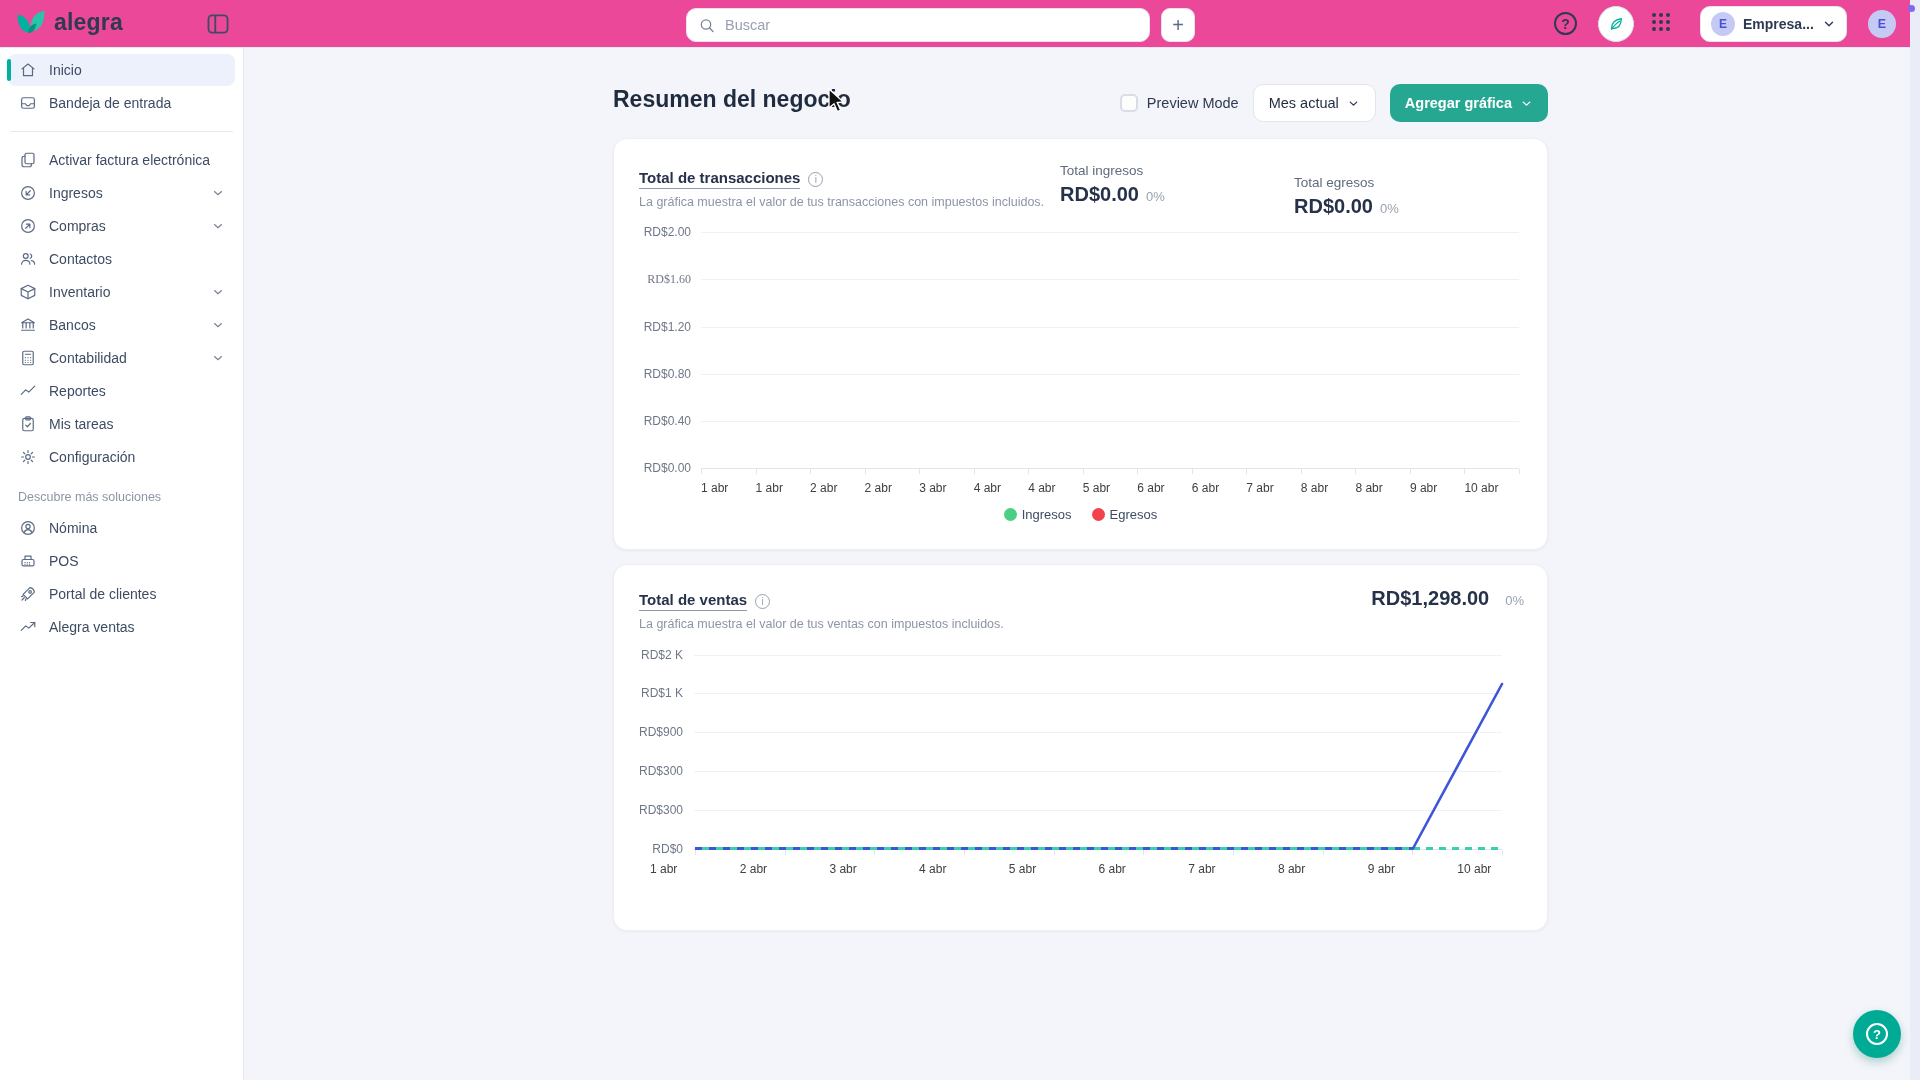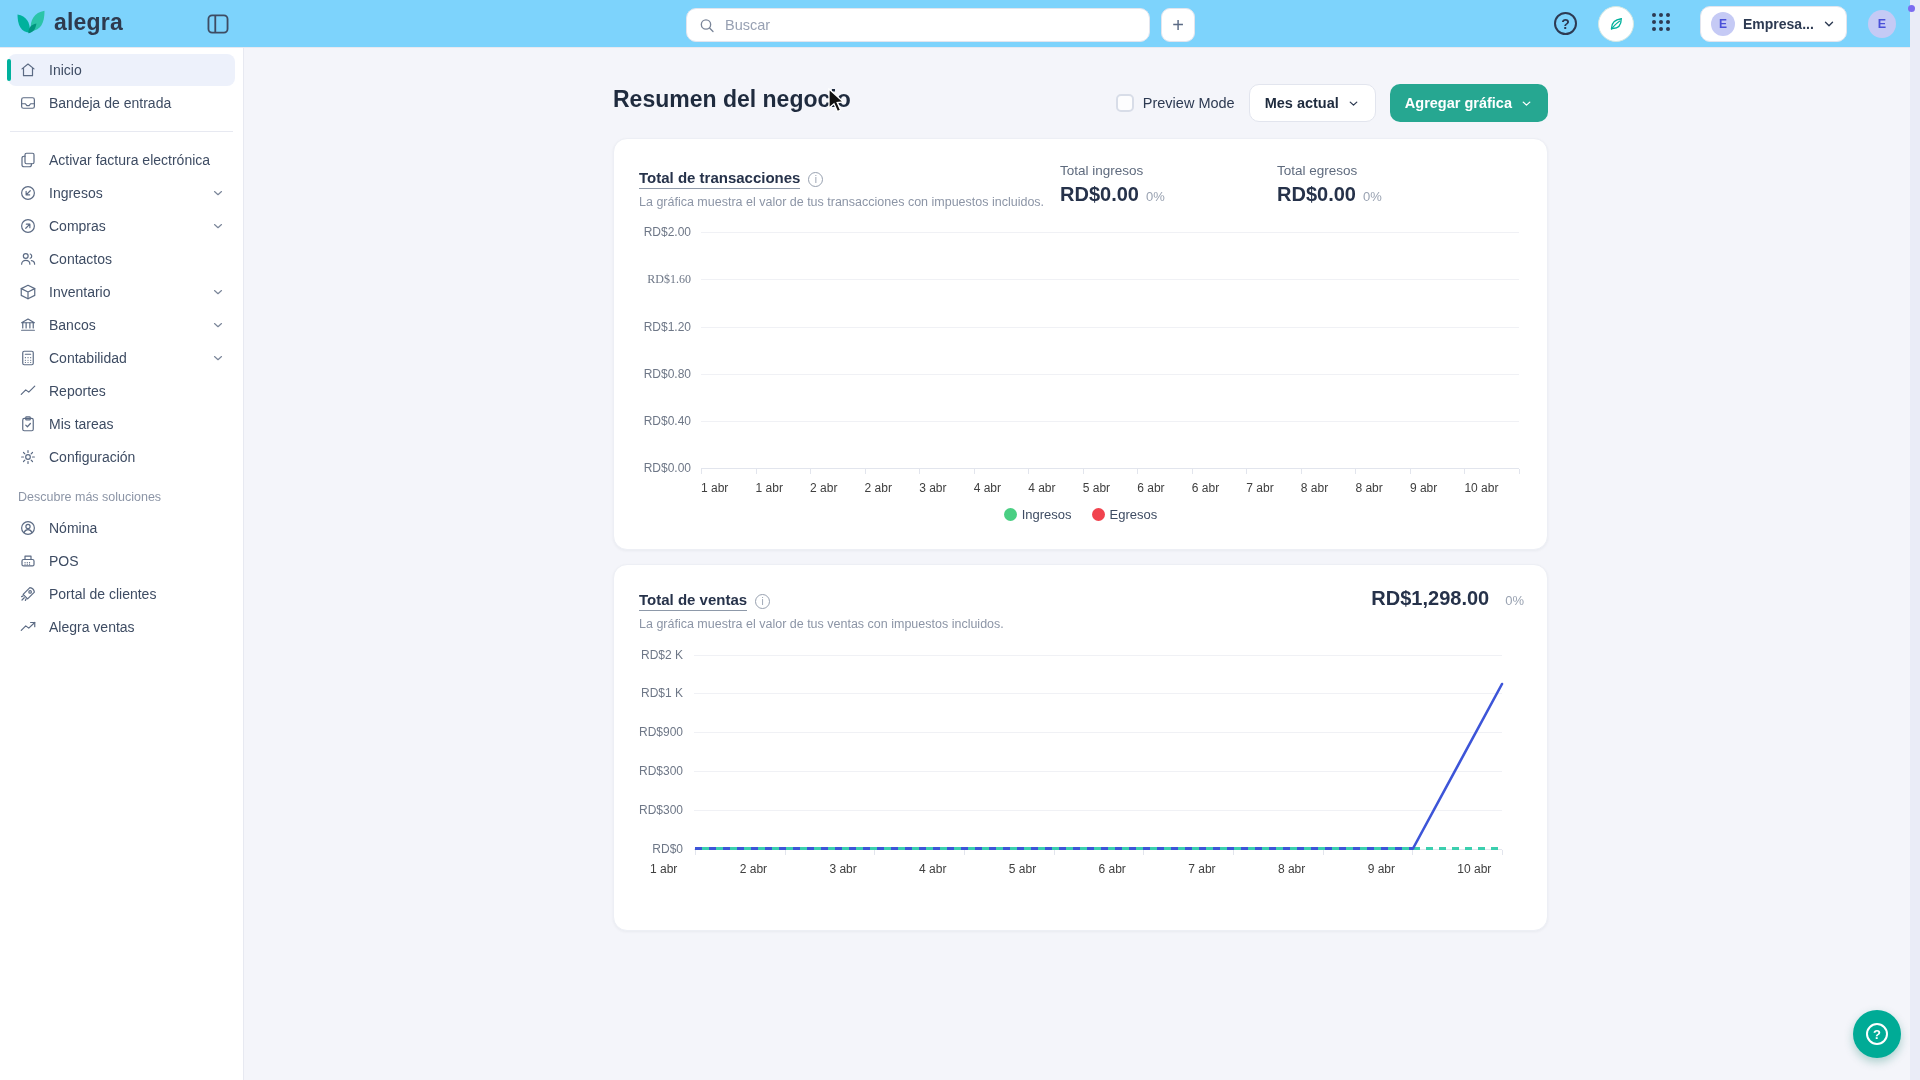--- a/index.html
+++ b/index.html
@@ -8,21 +8,21 @@
     font-family:"Liberation Sans","DejaVu Sans",sans-serif;
     background:#F4F5FA; position:relative; color:#2D3A52;
   }
   :root{
     --teal:#00B19D; --teal-btn:#26A791; --border:#E7E9F1; --txt:#2D3A52;
     --muted:#8C95A6; --icon:#5C6B84; --grid:#F0F1F5; --axis:#E2E5ED;
   }
 
   
   .topbar{ position:absolute; left:0; top:0; width:1920px; height:48px;
-    background:#7dd3fc; border-bottom:1px solid var(--border); z-index:30; }
+    background:#ec4899; border-bottom:1px solid var(--border); z-index:30; }
   .logo{ position:absolute; left:16px; top:9px; display:flex; align-items:center; gap:8px; }
   .logo-word{ font-size:23px; font-weight:bold; color:#2E3A4E; letter-spacing:.2px; }
   .collapse-btn{ position:absolute; left:206px; top:12px; width:24px; height:24px;
     display:flex; align-items:center; justify-content:center; cursor:pointer; }
   .search{ position:absolute; left:686px; top:8px; width:464px; height:34px;
     border:1px solid #E2E5EE; border-radius:10px; display:flex; align-items:center;
     gap:10px; padding:16px 12px; background:#fff; }
   .search input{ border:none; outline:none; font-size:14.5px; color:#2D3A52; width:100%;
     font-family:inherit; background:transparent; }
   .search input::placeholder{ color:#98A1B3; }
@@ -73,21 +73,21 @@
   .main{ position:absolute; left:244px; top:48px; right:0; bottom:0; background:#F4F5FA; }
   .content{ position:absolute; left:369px; top:0; width:935px; }
   .page-title{ position:absolute; left:0; top:38px; font-size:23px; font-weight:bold; color:#1F2B3E; }
   .cursor{ position:absolute; left:214px; top:40px; z-index:5; }
   .header-controls{ position:absolute; right:0; top:36px; display:flex; align-items:center; gap:14px; }
   .preview{ display:flex; align-items:center; gap:9px; }
   .checkbox{ width:18px; height:18px; border:2px solid #D8DDE8; border-radius:5px; background:#FDFDFE; }
   .preview-label{ font-size:14.5px; color:#2D3A52; }
   .period-btn{ height:38px; background:#fff; border:1px solid #E2E5EE; border-radius:10px;
     display:flex; align-items:center; gap:8px; padding:0 15px; font-size:14.5px;
-    font-weight:bold; color:#1F2B3E; }
+    font-weight:normal; color:#1F2B3E; }
   .add-chart-btn{ height:38px; background:var(--teal-btn); border:none; border-radius:10px;
     display:flex; align-items:center; gap:8px; padding:0 15px; font-size:14.5px;
     font-weight:bold; color:#fff; }
 
   
   .card{ position:absolute; left:0; width:935px; background:#fff; border:1px solid #EDEFF5;
     border-radius:14px; box-shadow:0 1px 3px rgba(25,39,57,.05); }
   .card-1{ top:90px; height:412px; }
   .card-2{ top:516px; height:367px; }
   .card-title-row{ position:absolute; left:25px; top:30px; display:flex; align-items:center; gap:8px; }
@@ -97,21 +97,21 @@
     color:#98A1B0; font-size:10px; display:flex; align-items:center; justify-content:center;
     font-style:normal; }
   .card-sub{ position:absolute; left:25px; top:56px; font-size:12.5px; color:#8C95A6; }
 
   .total-block{ position:absolute; top:24px; }
   .total-label{ font-size:13.5px; color:#5F6B7E; }
   .total-value{ margin-top:5px; font-size:20px; font-weight:bold; color:#26324A;
     display:flex; align-items:baseline; gap:7px; }
   .total-pct{ font-size:13px; font-weight:normal; color:#9AA3B2; }
   .tb-ingresos{ left:446px; }
-  .tb-egresos{ left:663px; }
+  .tb-egresos{ left:680px;margin-top:12px; }
   .ventas-total{ position:absolute; right:23px; top:22px; display:flex; align-items:baseline; gap:16px; }
   .ventas-value{ font-size:20px; font-weight:bold; color:#26324A; }
 
   .ylab{ position:absolute; font-size:12px; color:#6E7787; text-align:right; }
   .gl{ position:absolute; height:1px; background:var(--grid); }
   .gl.axis{ background:var(--axis); }
   .tickbar{ position:absolute; height:5px; }
   .xlabels{ position:absolute; display:flex; }
   .xlabels span{ flex:1; text-align:left; font-size:12px; color:#404040; }
   .legend{ position:absolute; left:0; right:0; display:flex; justify-content:center;

